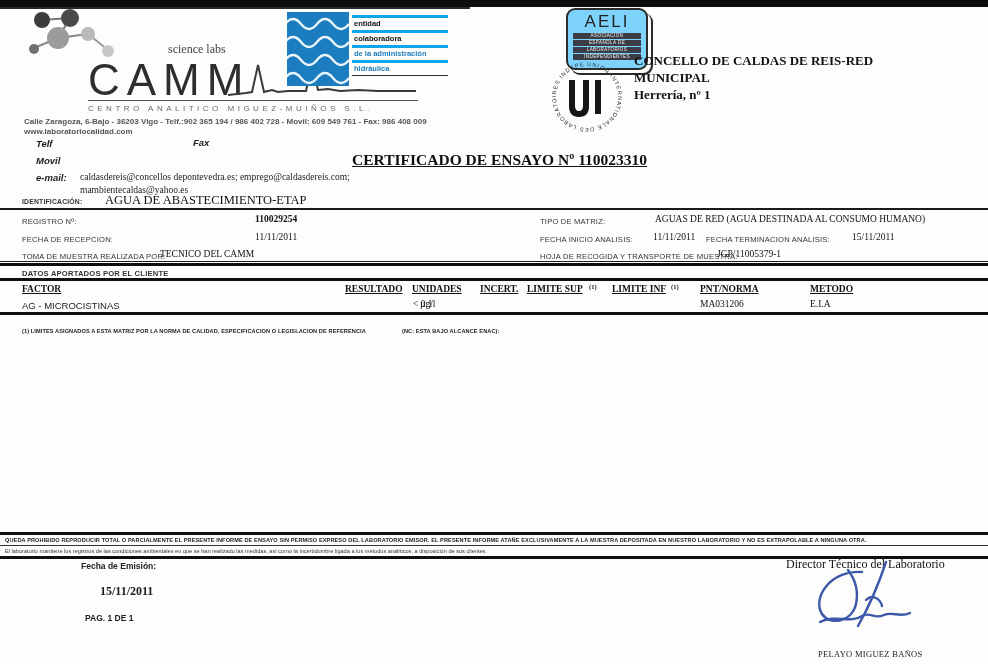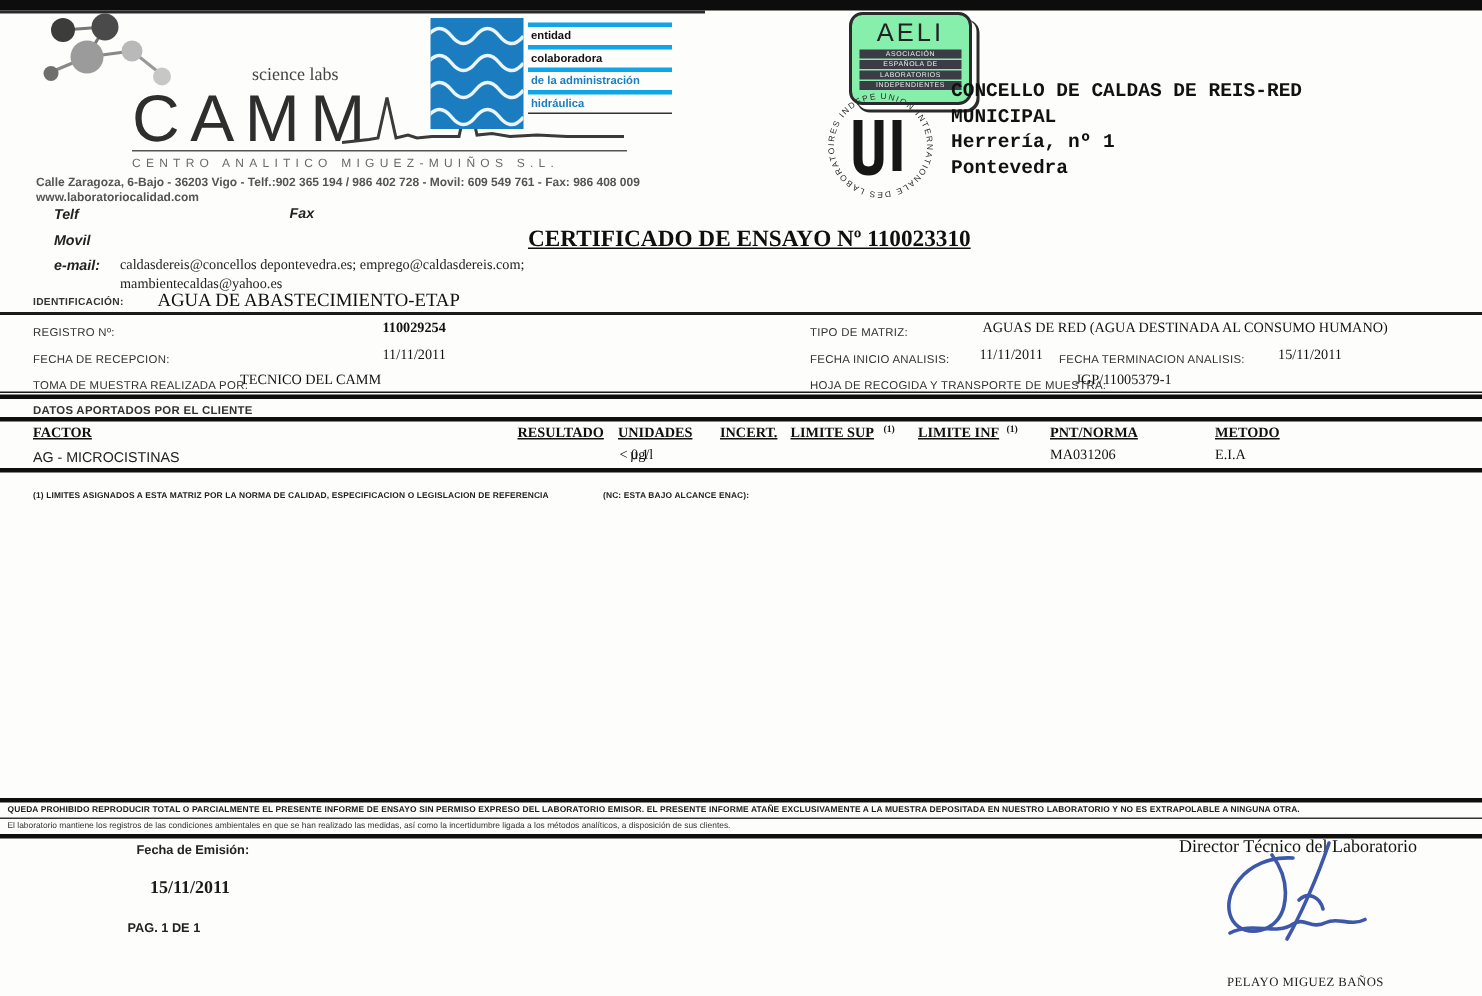--- a/index.html
+++ b/index.html
@@ -29,26 +29,26 @@
   
   .ent-box { left:287px; top:12px; width:62px; height:74px; background:#1b7dc0; }
   .ent-col { left:352px; top:15px; width:96px; }
   .ent-row { border-top:3px solid #0ea5e9; padding:1px 0 2px 2px; font-size:7.5px; }
   .ent-row:last-child { border-bottom:1px solid #333; }
   .ent-dark { color:#111; font-weight:bold; }
   .ent-blue { color:#1b7dc0; font-weight:bold; }
 
   
   .aeli { left:566px; top:8px; width:82px; height:62px; border:2px solid #2b2b2b; border-radius:9px;
-          box-shadow:4px 4px 0 -1px #fdfdfb, 5px 5px 0 0 #2b2b2b; background:#86efac; text-align:center; padding-top:2px;}
+          box-shadow:4px 4px 0 -1px #fdfdfb, 5px 5px 0 0 #2b2b2b; background:#7dd3fc; text-align:center; padding-top:2px;}
   .aeli-acro { font-size:17px; letter-spacing:2px; color:#222; font-family:"Liberation Sans", sans-serif; }
   .aeli-strip { margin:1px 5px 0 5px; background:#3c3c46; color:#efefef; font-size:4.6px; line-height:6px; letter-spacing:.4px; font-family:"Liberation Sans", sans-serif; }
 
   
-  .recipient { left:634px; top:52px; width:330px; font-weight:bold; font-size:13px; line-height:17px; color:#111;font-family:Liberation Mono, monospace; }
+  .recipient { left:634px; top:52px; width:330px; font-weight:bold; font-size:13px; line-height:17px; color:#111; }
 
   
   .lbl-it { font-family:"Liberation Sans", sans-serif; font-weight:bold; font-style:italic; font-size:9.5px; color:#222; }
   .email-text { font-size:9.5px; color:#222; }
 
   .title { left:352px; top:151px; font-size:15.5px; font-weight:bold; text-decoration:underline; color:#0f0f0f; }
 
   .fld-lbl { font-family:"Liberation Sans", sans-serif; font-size:7.6px; color:#333; letter-spacing:.2px; }
   .fld-val { font-size:9.5px; color:#111; }
   .rule-thin { height:1.5px; background:#1a1a1a; }
@@ -128,21 +128,20 @@
     <g stroke="#161616" stroke-width="6" fill="none">
       <path d="M24,22 L24,48 Q24,56 31,56 Q38,56 38,48 L38,22"></path>
       <path d="M50,22 L50,56"></path>
     </g>
   </svg>
 
   <div class="abs recipient serif">
     <div>CONCELLO DE CALDAS DE REIS-RED</div>
     <div>MUNICIPAL</div>
     <div>Herrería, nº 1</div>
-    <div>Pontevedra</div>
   </div>
 
   <div class="abs lbl-it" style="left:36px; top:138px;">Telf</div>
   <div class="abs lbl-it" style="left:193px; top:137px;">Fax</div>
   <div class="abs lbl-it" style="left:36px; top:155px;">Movil</div>
   <div class="abs lbl-it" style="left:36px; top:172px;">e-mail:</div>
   <div class="abs email-text serif" style="left:80px; top:172px;">caldasdereis@concellos depontevedra.es; emprego@caldasdereis.com;</div>
   <div class="abs email-text serif" style="left:80px; top:185px;">mambientecaldas@yahoo.es</div>
 
   <div class="abs title serif">CERTIFICADO DE ENSAYO Nº 110023310</div>
@@ -195,21 +194,21 @@
 
   <div class="abs tiny" style="left:22px; top:328px;">(1)  LIMITES ASIGNADOS A ESTA MATRIZ POR LA NORMA DE CALIDAD, ESPECIFICACION O LEGISLACION DE REFERENCIA</div>
   <div class="abs tiny" style="left:402px; top:328px;">(NC: ESTA BAJO ALCANCE ENAC):</div>
 
   <div class="abs rule-thick" style="left:0; top:532px; width:988px; height:2.5px;"></div>
   <div class="abs tiny" style="left:5px; top:537px; width:980px;">QUEDA PROHIBIDO REPRODUCIR TOTAL O PARCIALMENTE EL PRESENTE INFORME DE ENSAYO SIN PERMISO EXPRESO DEL LABORATORIO EMISOR. EL PRESENTE INFORME ATAÑE EXCLUSIVAMENTE A LA MUESTRA DEPOSITADA EN NUESTRO LABORATORIO Y NO ES EXTRAPOLABLE A NINGUNA OTRA.</div>
   <div class="abs" style="left:0; top:545px; width:988px; height:1px; background:#333;"></div>
   <div class="abs tiny2" style="left:5px; top:548px; width:980px;">El laboratorio mantiene los registros de las condiciones ambientales en que se han realizado las medidas, así como la incertidumbre ligada a los métodos analíticos, a disposición de sus clientes.</div>
   <div class="abs rule-thick" style="left:0; top:556px; width:988px; height:2.5px;"></div>
 
-  <div class="abs sans b" style="left:91px; top:561px; font-size:8.5px; color:#222;">Fecha de Emisión:</div>
+  <div class="abs sans b" style="left:81px; top:561px; font-size:8.5px; color:#222;">Fecha de Emisión:</div>
   <div class="abs serif b" style="left:100px; top:584px; font-size:12px;">15/11/2011</div>
   <div class="abs sans b" style="left:85px; top:613px; font-size:8.5px; color:#222;">PAG. 1 DE 1</div>
 
   <div class="abs serif" style="left:786px; top:557px; font-size:12px; color:#111;">Director Técnico del Laboratorio</div>
   <svg class="abs" style="left:800px; top:560px;" width="130" height="76" viewBox="0 0 130 76">
     <g fill="none" stroke="#3d58ab" stroke-width="2.4" stroke-linecap="round">
       <path d="M62,12 C30,10 12,38 22,54 C30,66 52,62 56,44 C59,30 54,18 48,10"></path>
       <path d="M86,2 C78,26 66,52 58,66"></path>
       <path d="M20,62 C36,54 50,64 62,56 C70,51 74,60 84,55 C92,51 100,58 110,53"></path>
       <path d="M66,40 C72,34 80,38 82,46"></path>

